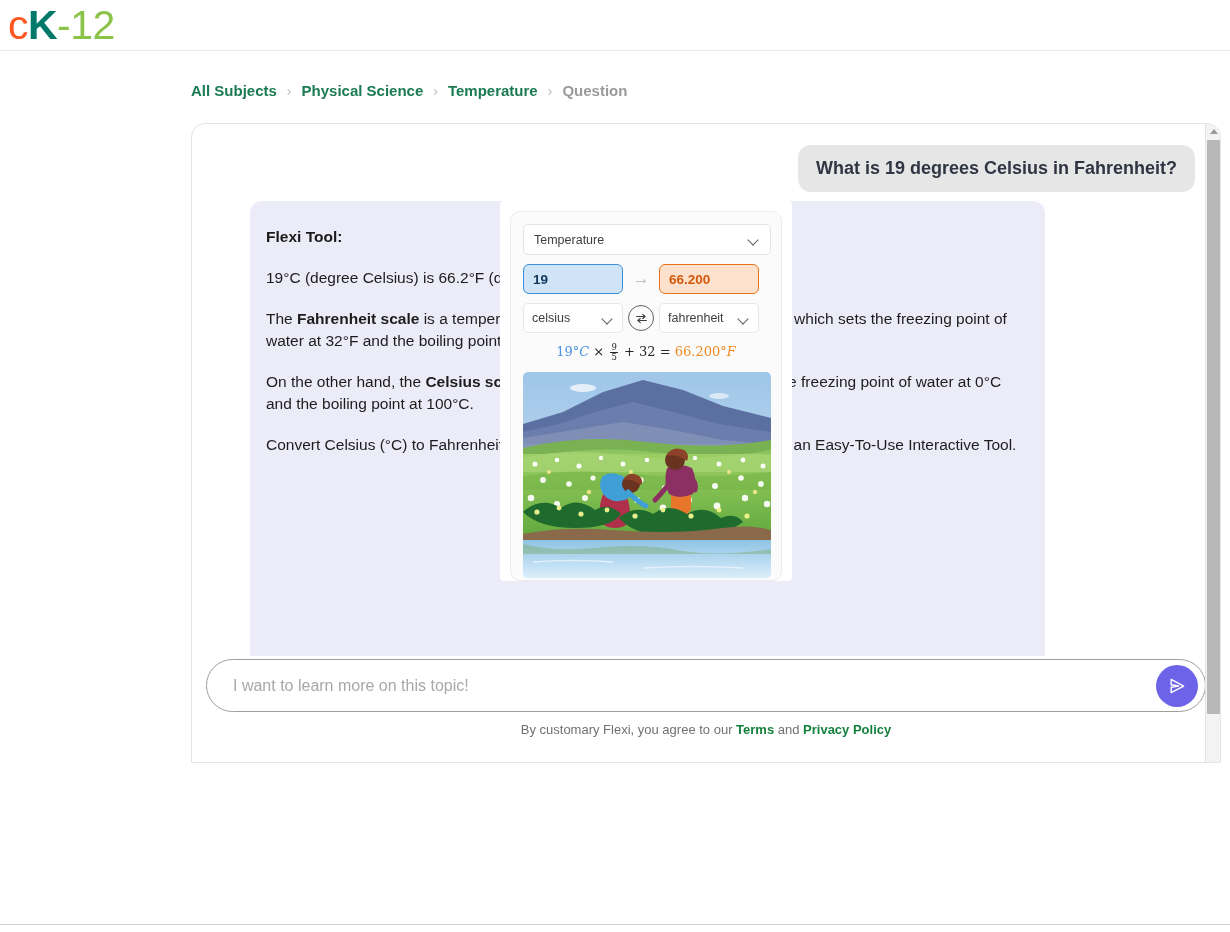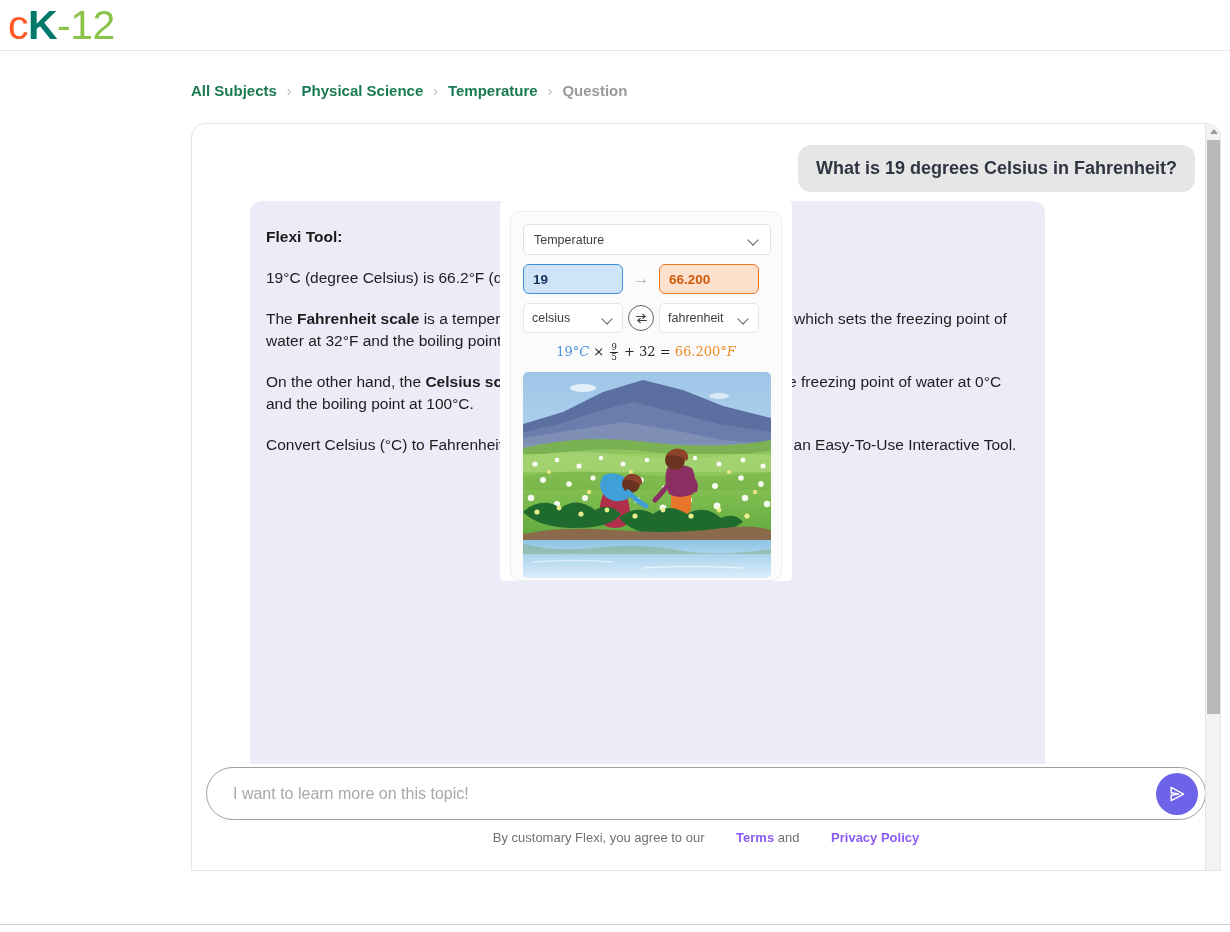--- a/index.html
+++ b/index.html
@@ -40,21 +40,21 @@
   .crumb.last { color: #9a9a9a; cursor: default; }
   .crumb-sep {
     color: #b9b9b9; font-weight: normal;
     font-size: 14px; padding: 0 10px;
     display: inline-block;
   }
 
   
   .chat-card {
     position: absolute; left: 191px; top: 123px;
-    width: 1030px; height: 748px;
+    width: 1030px; height: 640px;
     background: #ffffff;
     border: 1px solid #dfe5e8;
     border-top-left-radius: 14px;
     border-top-right-radius: 14px;
     overflow: hidden;
   }
   .chat-scroll {
     position: absolute; left: 0; top: 0;
     width: 1014px; height: 702px;
     overflow: hidden;
@@ -218,21 +218,21 @@
     border-radius: 50%;
     background: #6c63e8;
     display: flex; align-items: center; justify-content: center;
     cursor: pointer;
   }
   .terms {
     position: absolute; left: 0; top: 66px;
     width: 1028px; text-align: center;
     font-size: 13px; color: #717171;
   }
-  .terms a { color: #8b5cf6; font-weight: bold; text-decoration: none; margin-left: 28px; }
+  .terms a { color: #15803d; font-weight: bold; text-decoration: none; }
 
   
   .sbar {
     position: absolute; right: 0px; top: 0px;
     width: 15px; height: 808px;
     background: #f3f3f3;
     border-left: 1px solid #e4e4e4;
   }
   .sbar-up, .sbar-dn {
     position: absolute; left: 0; width: 15px; height: 15px;

